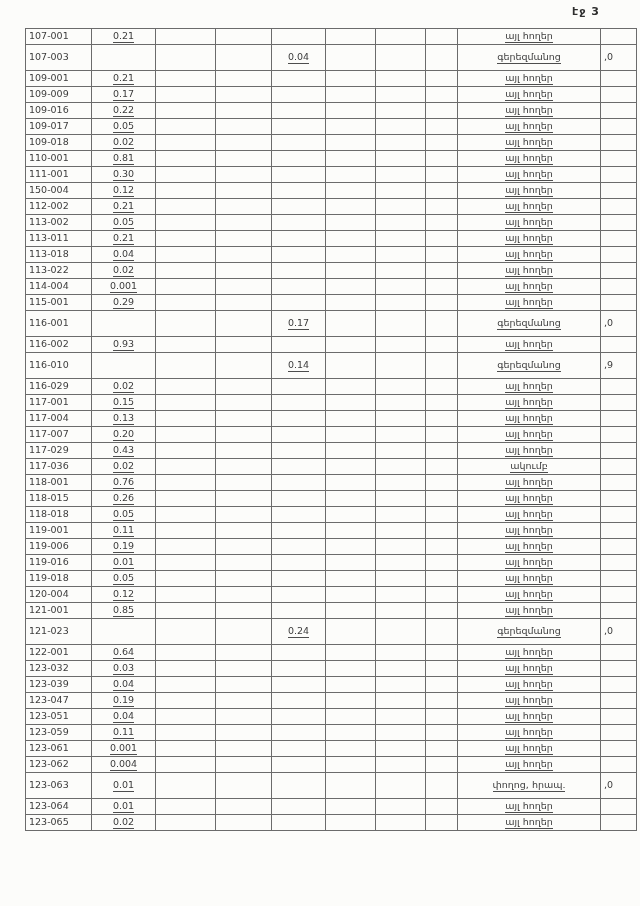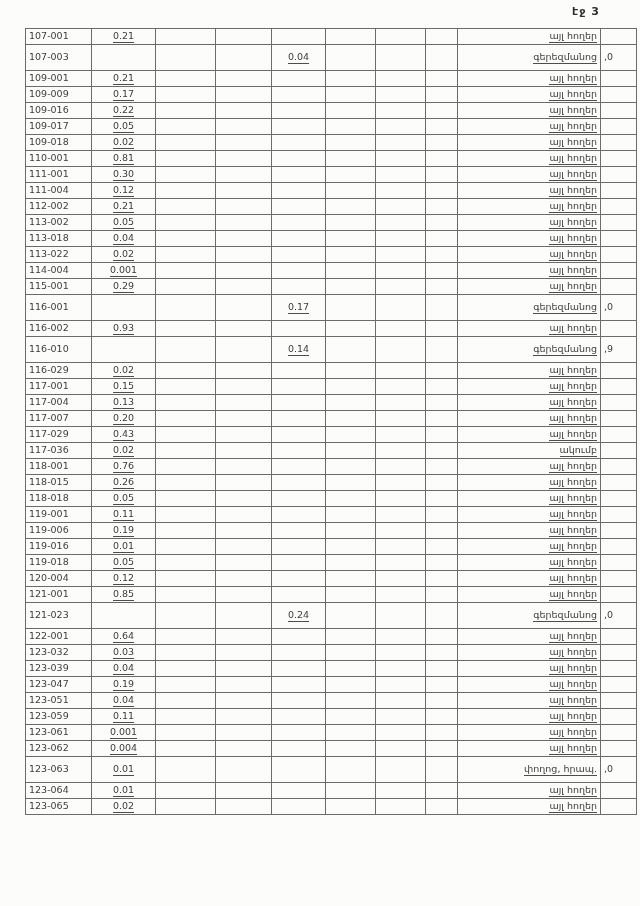--- a/index.html
+++ b/index.html
@@ -35,21 +35,21 @@
     color: #3c3c3c;
     padding: 2px 3px;
     height: 16px;
     line-height: 1.15;
     white-space: nowrap;
     overflow: hidden;
   }
   tr.tall td { height: 26px; }
   td.code { }
   td.num  { text-align: center; }
-  td.desc { text-align: right; padding-left: 7px; margin-top: 30px; }
+  td.desc { text-align: center; padding-left: 7px; margin-top: 30px; }
   td.note {
     border: none;
     font-size: 7.5px;
     color: #8f8f8f;
     text-align: left;
     padding-left: 6px;
     vertical-align: middle;
   }
   .u { border-bottom: 1px solid #4d4d4d; padding-bottom: 1px; }
 </style>
@@ -175,21 +175,21 @@
           <td class="blank"></td>
           <td class="blank"></td>
           <td class="num"></td>
           <td class="blank"></td>
           <td class="blank"></td>
           <td class="blank"></td>
           <td class="desc"><span class="u">այլ հողեր</span></td>
           <td class="note"></td>
         </tr>
         <tr>
-          <td class="code">111-004</td>
+          <td class="code">150-004</td>
           <td class="num"><span class="u">0.12</span></td>
           <td class="blank"></td>
           <td class="blank"></td>
           <td class="num"></td>
           <td class="blank"></td>
           <td class="blank"></td>
           <td class="blank"></td>
           <td class="desc"><span class="u">այլ հողեր</span></td>
           <td class="note"></td>
         </tr>
@@ -201,20 +201,32 @@
           <td class="num"></td>
           <td class="blank"></td>
           <td class="blank"></td>
           <td class="blank"></td>
           <td class="desc"><span class="u">այլ հողեր</span></td>
           <td class="note"></td>
         </tr>
         <tr>
           <td class="code">113-002</td>
           <td class="num"><span class="u">0.05</span></td>
+          <td class="blank"></td>
+          <td class="blank"></td>
+          <td class="num"></td>
+          <td class="blank"></td>
+          <td class="blank"></td>
+          <td class="blank"></td>
+          <td class="desc"><span class="u">այլ հողեր</span></td>
+          <td class="note"></td>
+        </tr>
+        <tr>
+          <td class="code">113-011</td>
+          <td class="num"><span class="u">0.21</span></td>
           <td class="blank"></td>
           <td class="blank"></td>
           <td class="num"></td>
           <td class="blank"></td>
           <td class="blank"></td>
           <td class="blank"></td>
           <td class="desc"><span class="u">այլ հողեր</span></td>
           <td class="note"></td>
         </tr>
         <tr>

